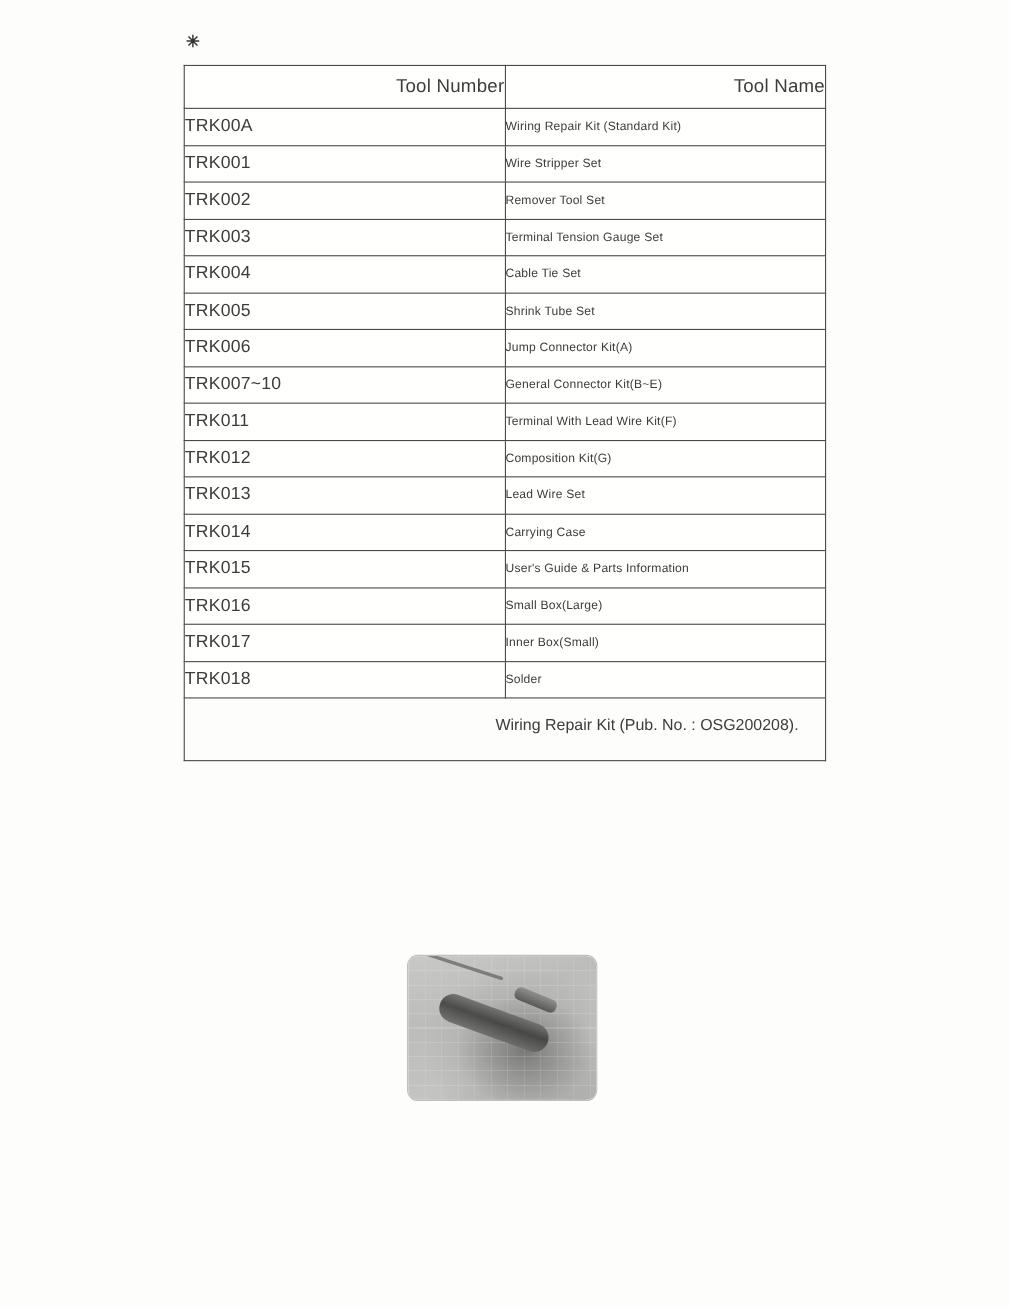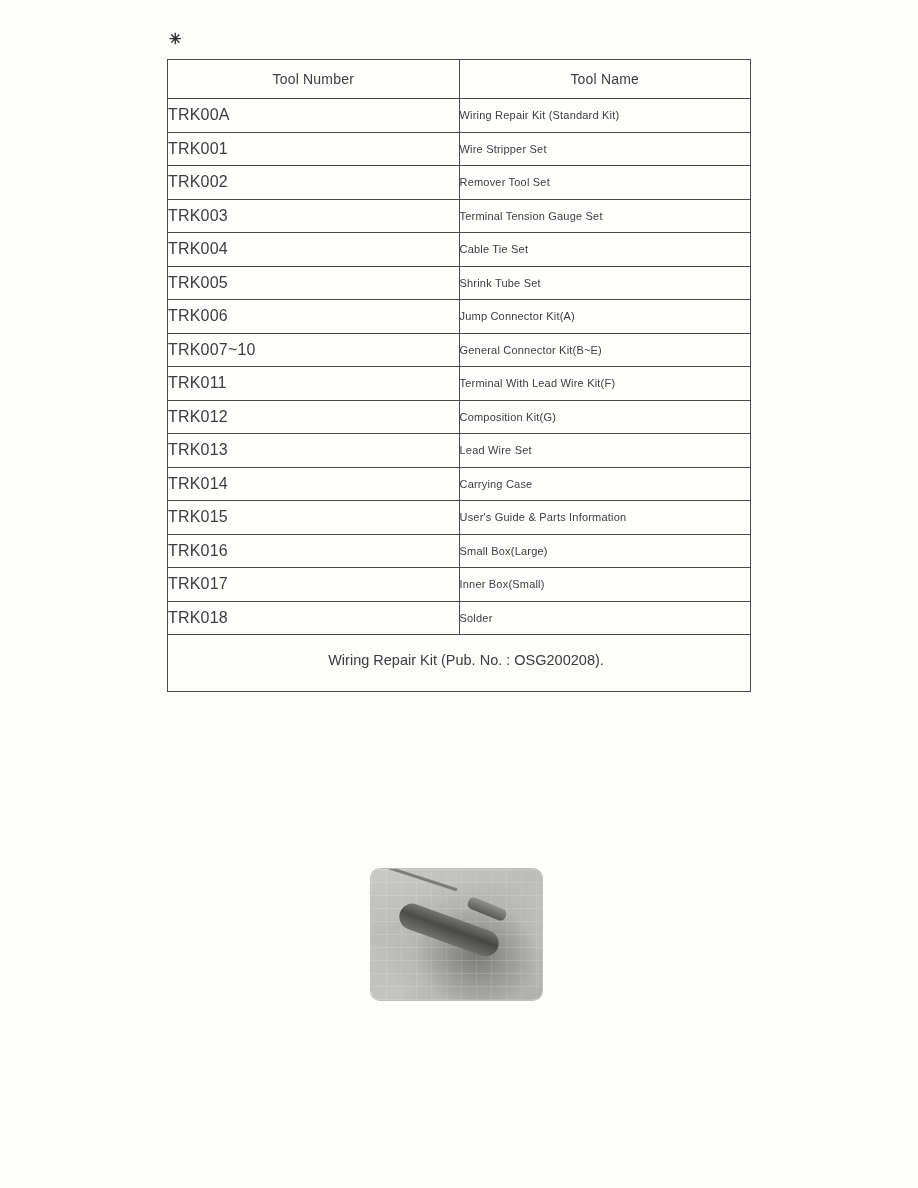--- a/index.html
+++ b/index.html
@@ -53,22 +53,22 @@
     table-layout: fixed;
     background: #fffffe;
   }
   table.tools td, table.tools th {
     border: 1.3px solid #4a4a4a;
     padding: 0;
     font-weight: normal;
     color: #3c3c3c;
   }
   th.hdr {
-    text-align: center;
-    font-size: 14px;
+    text-align: right;
+    font-size: 17px;
     font-weight: bold;
     height: 38px;
     color: #444;
     letter-spacing: 0.2px;
   }
   td.num {
     width: 288px;
     height: 32.5px;
     font-size: 16px;
     padding-left: 22px;
@@ -85,21 +85,21 @@
     border: 1.3px solid #4a4a4a;
     border-top: none;
     width: 584px;
     box-sizing: border-box;
     padding: 14px 24px 18px 24px;
     font-size: 14.5px;
     line-height: 1.65;
     color: #3c3c3c;
   }
   .footnote .l1 { display: block; }
-  .footnote .l2 { display: block; text-align: center; padding-left: 14px; }
+  .footnote .l2 { display: block; text-align: right; padding-left: 14px; }
 
   .photo {
     position: absolute;
     left: 371px;
     top: 869px;
     width: 171px;
     height: 131px;
     border-radius: 9px;
     background:
       radial-gradient(ellipse at 62% 66%, rgba(60,60,60,0.55) 0%, rgba(120,120,120,0.12) 42%, rgba(160,160,160,0) 62%),

